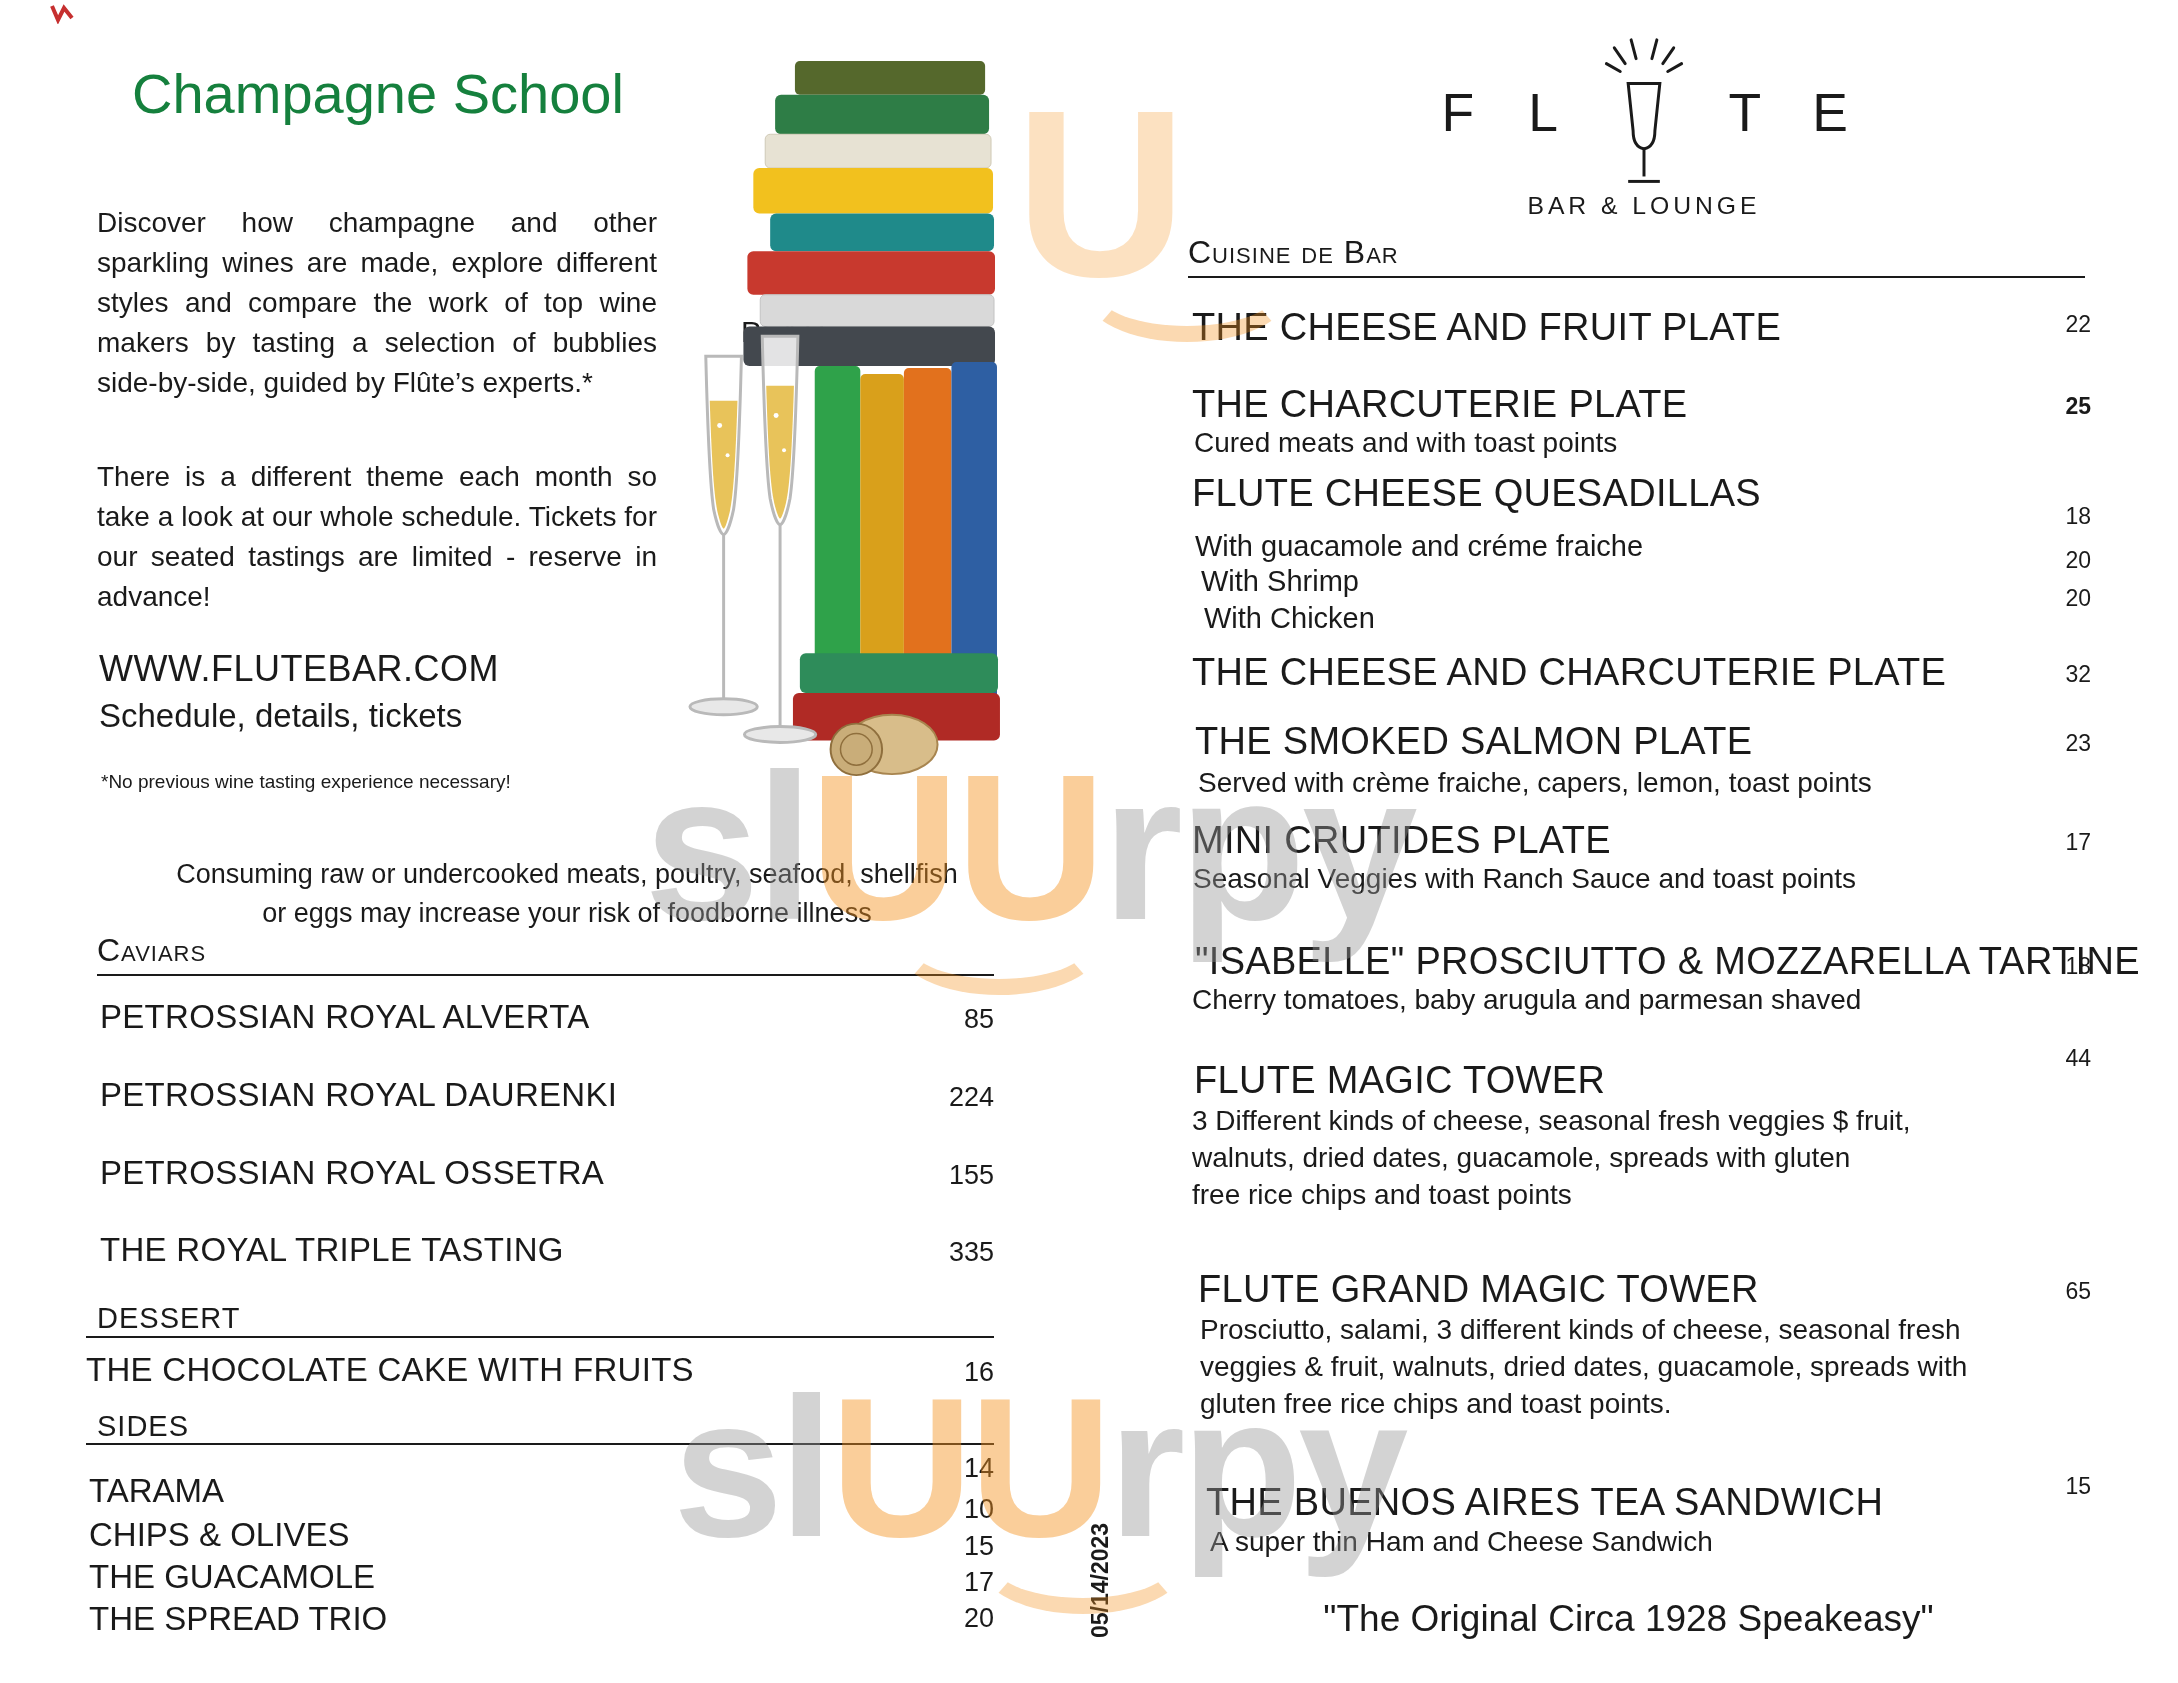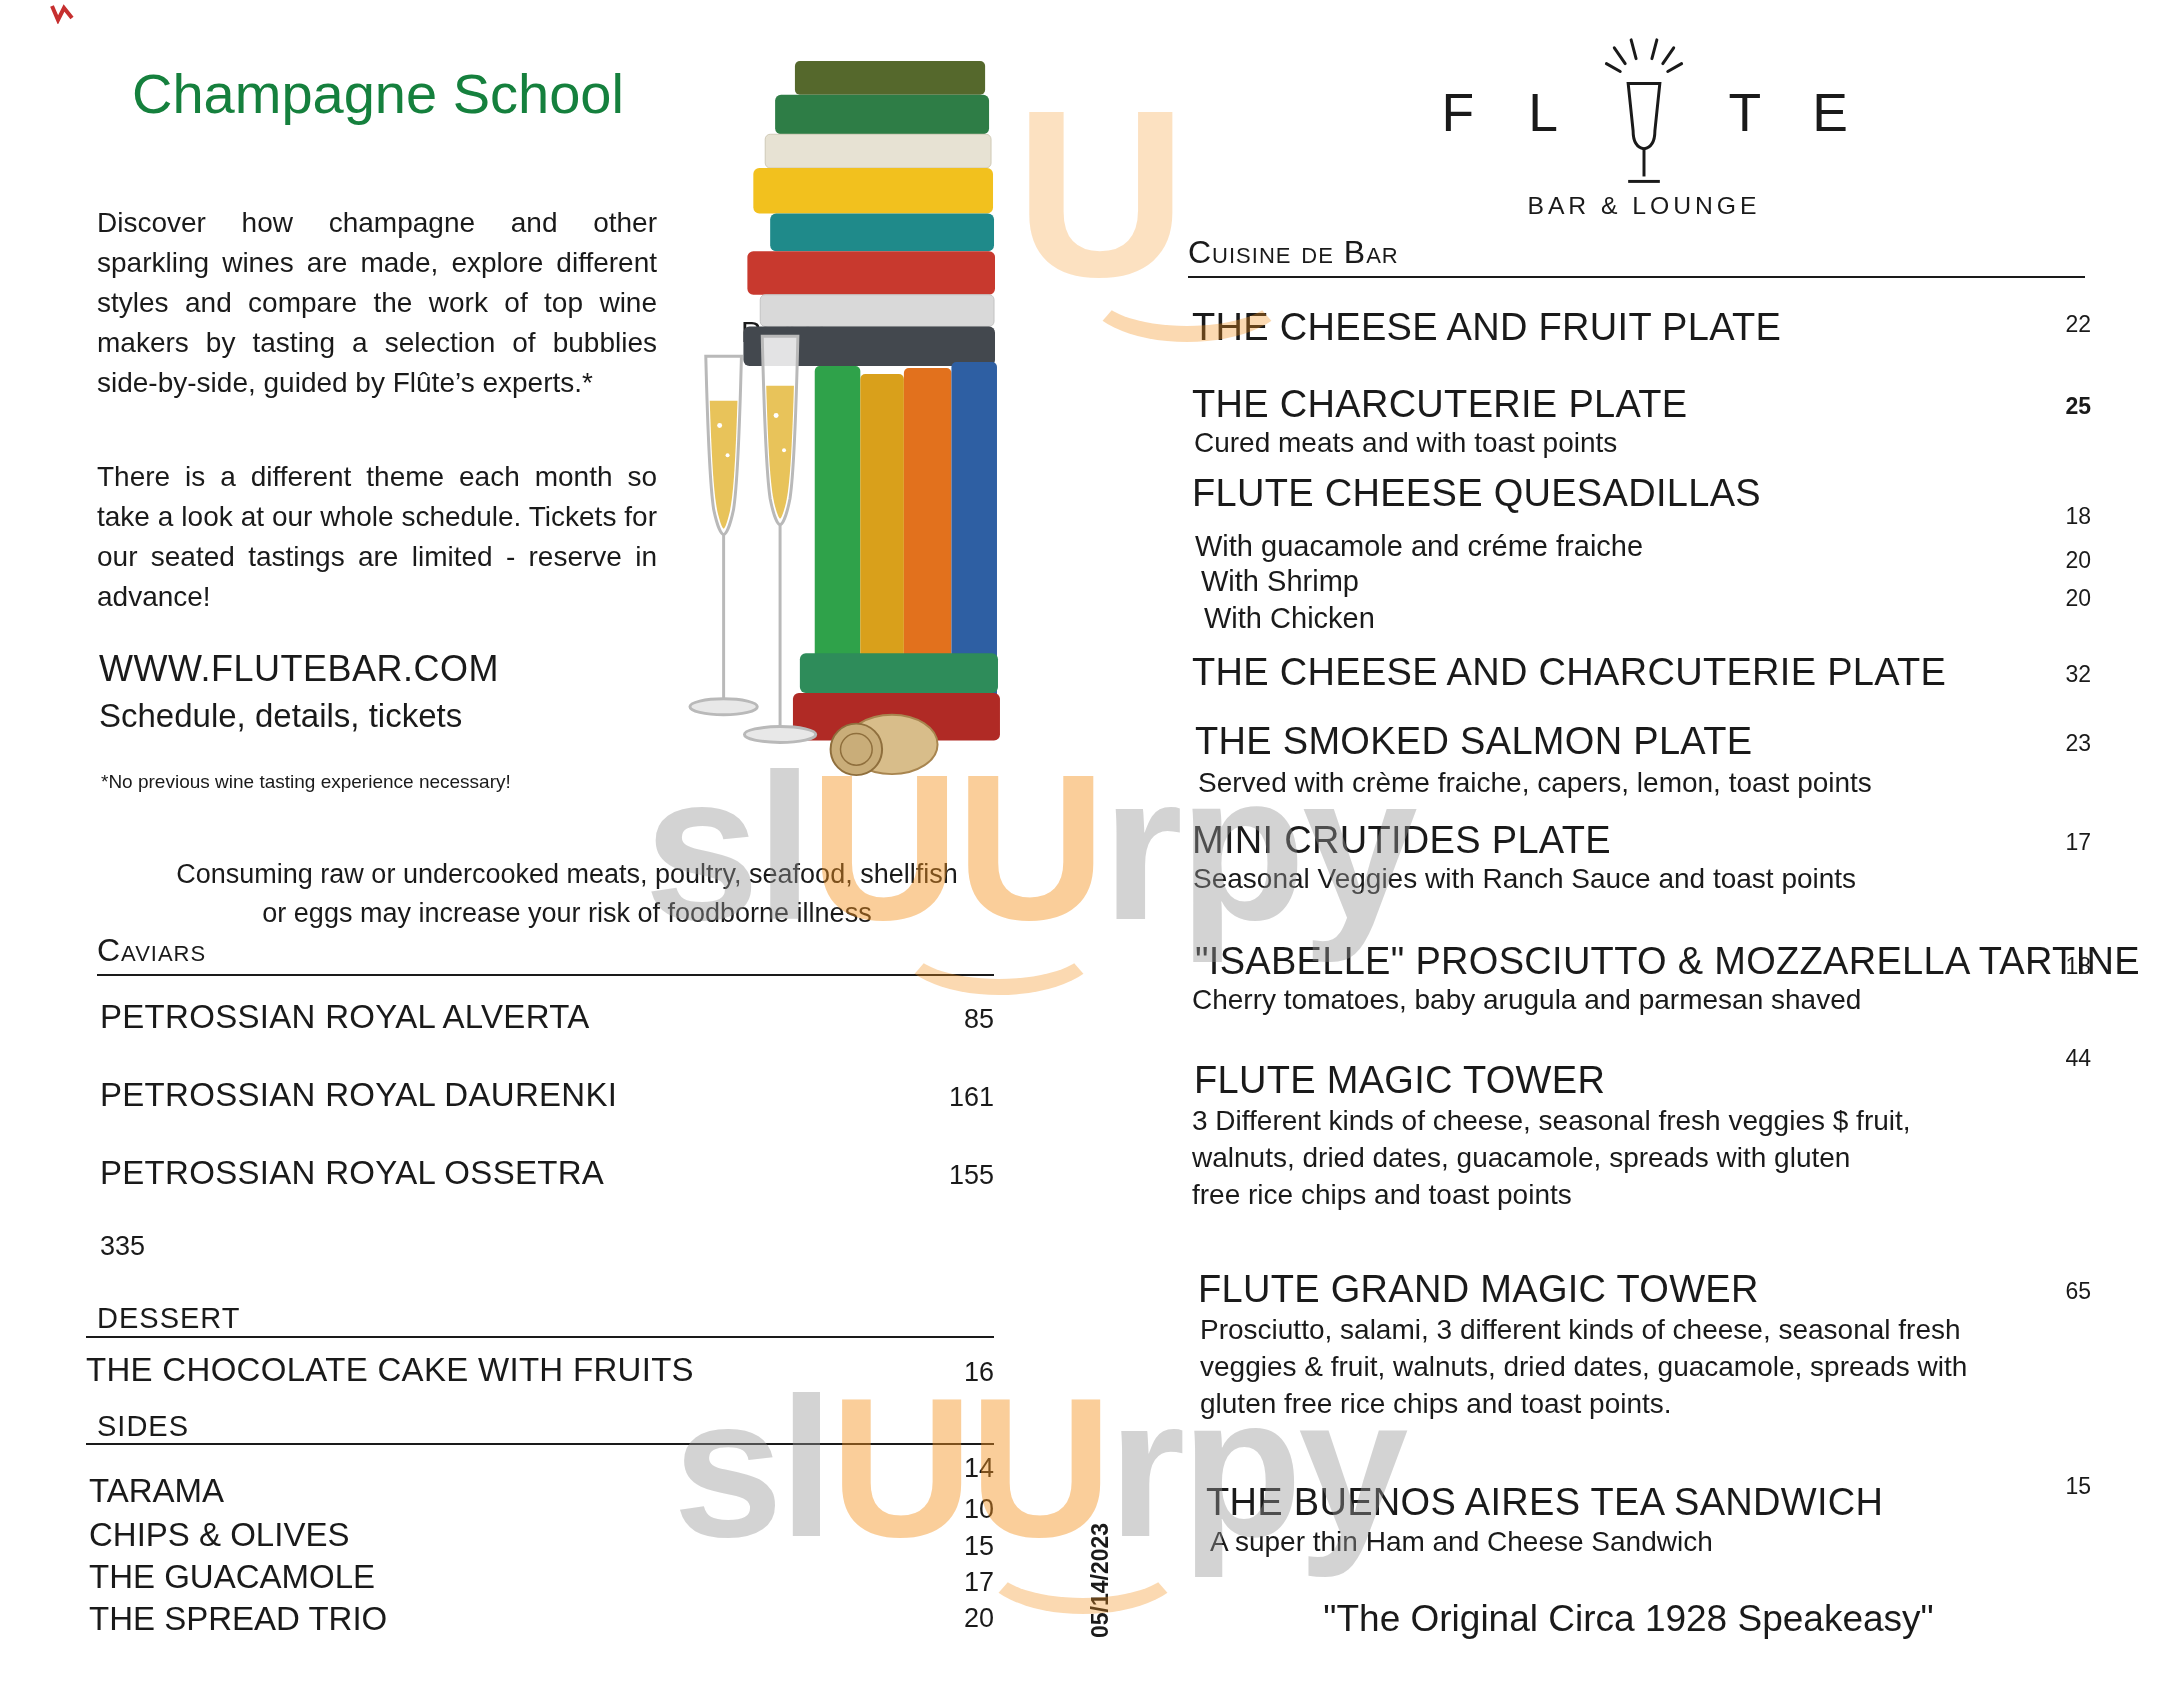--- a/index.html
+++ b/index.html
@@ -67,27 +67,28 @@
 
   <div class="abs sec-head" style="left:97px; top:932px;">Caviars</div>
   <div class="abs rule" style="left:97px; top:974px; width:897px;"></div>
 
   <div class="abs mrow" style="left:100px; top:998px; width:894px;">
     <span class="mlabel">PETROSSIAN ROYAL ALVERTA</span>
     <span class="mprice">85</span>
   </div>
   <div class="abs mrow" style="left:100px; top:1076px; width:894px;">
     <span class="mlabel">PETROSSIAN ROYAL DAURENKI</span>
-    <span class="mprice">161</span>
+    <span class="mprice">224</span>
   </div>
   <div class="abs mrow" style="left:100px; top:1154px; width:894px;">
     <span class="mlabel">PETROSSIAN ROYAL OSSETRA</span>
     <span class="mprice">155</span>
   </div>
   <div class="abs mrow" style="left:100px; top:1231px; width:894px;">
+    <span class="mlabel">THE ROYAL TRIPLE TASTING</span>
     <span class="mprice">335</span>
   </div>
 
   <div class="abs sec-head-plain" style="left:97px; top:1302px;">DESSERT</div>
   <div class="abs rule" style="left:86px; top:1336px; width:908px;"></div>
   <div class="abs mrow" style="left:86px; top:1351px; width:908px;">
     <span class="mlabel">THE CHOCOLATE CAKE WITH FRUITS</span>
     <span class="mprice">16</span>
   </div>
 

